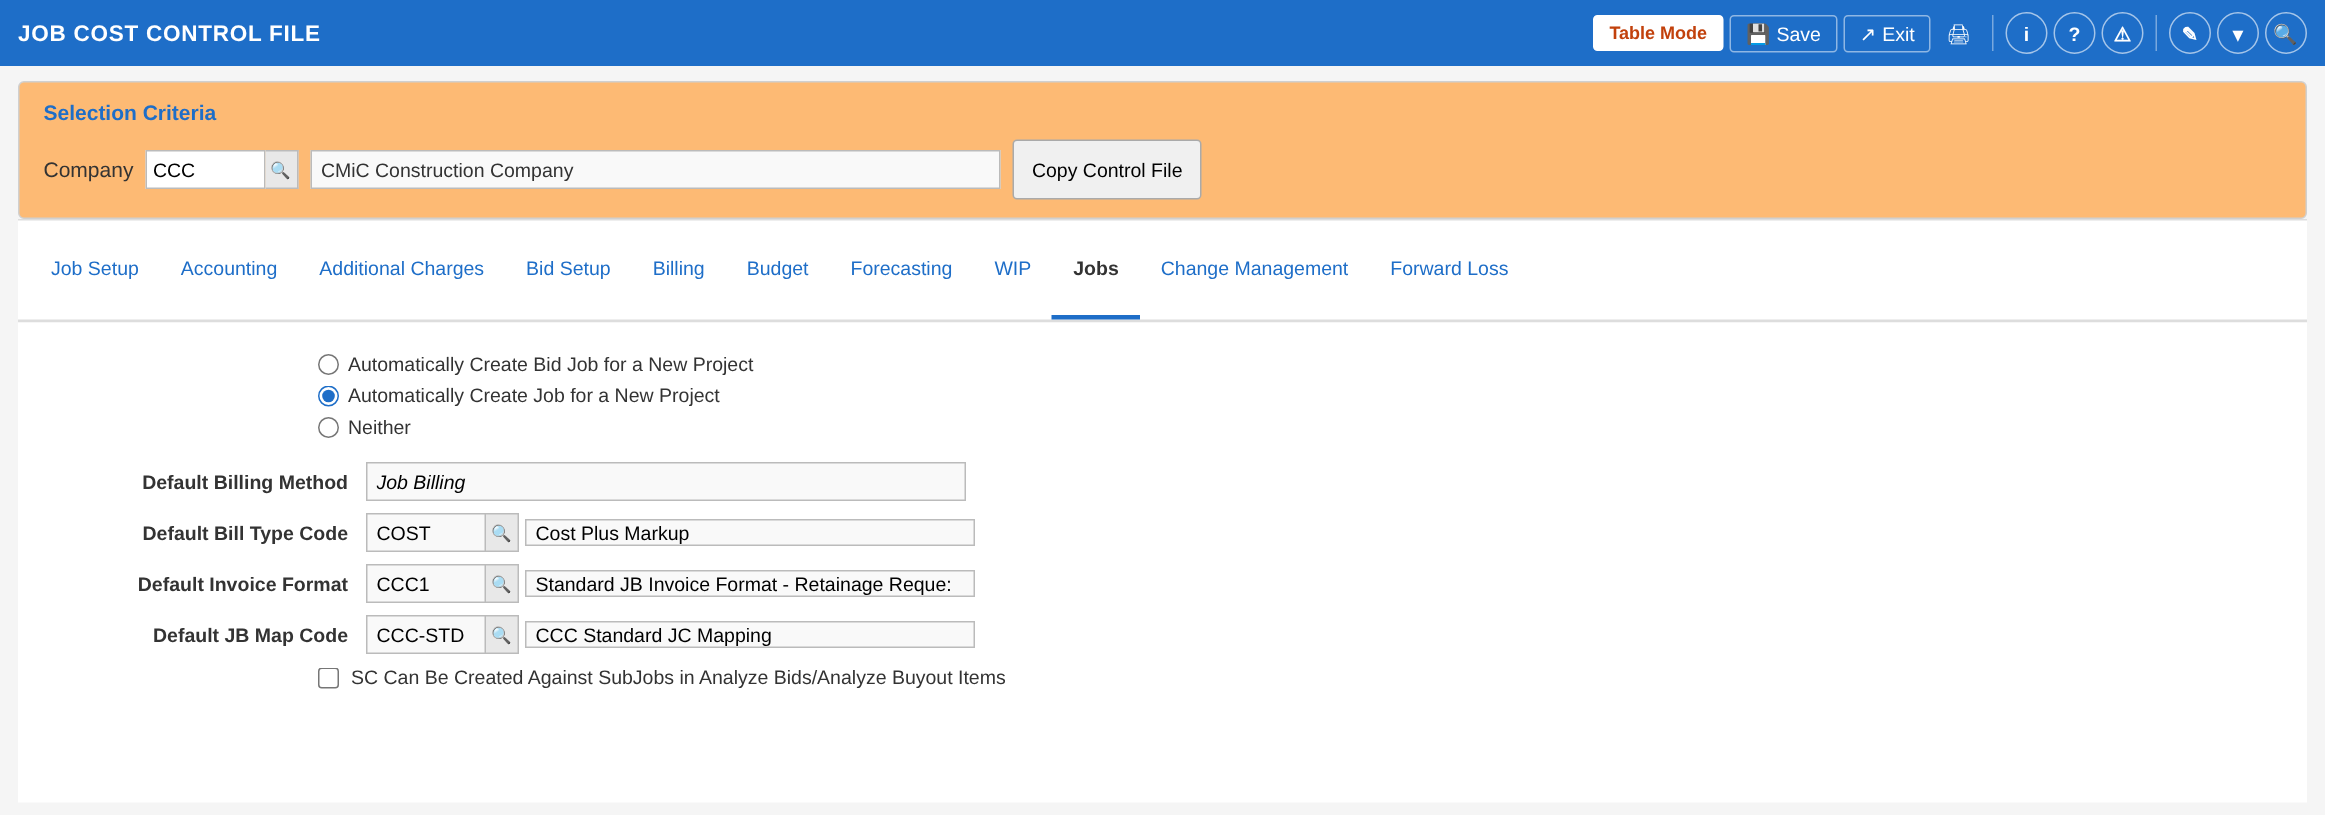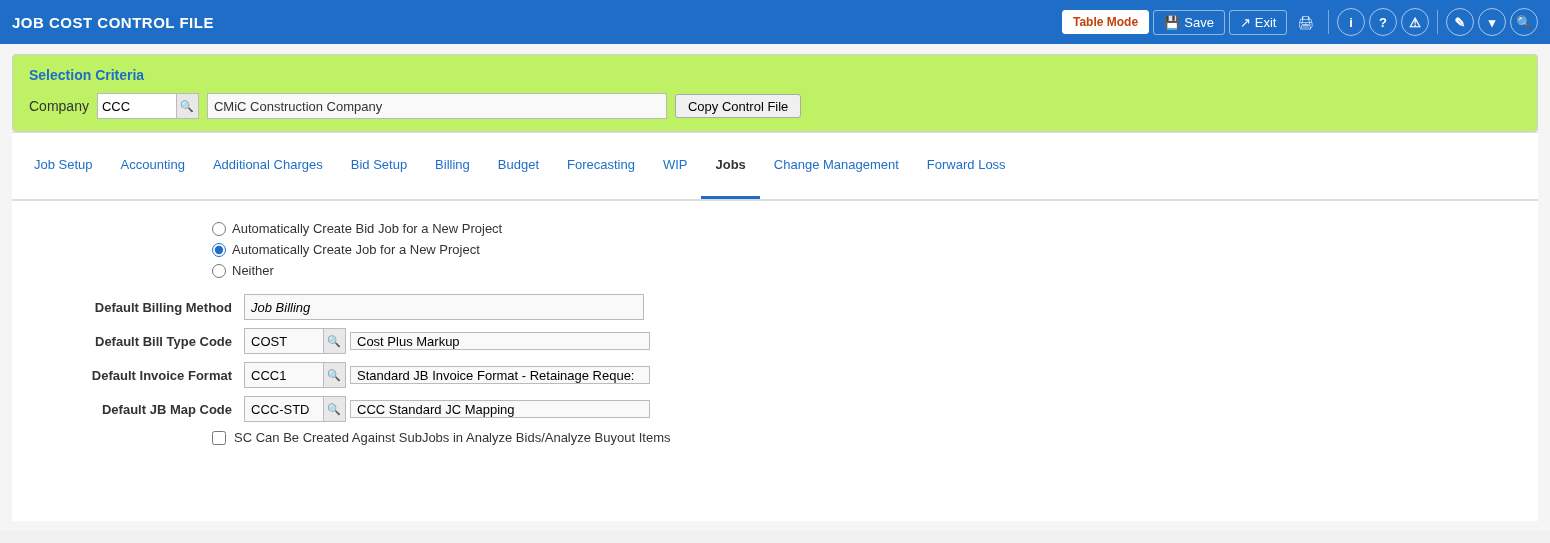--- a/index.html
+++ b/index.html
@@ -67,21 +67,21 @@
     }
 
     
     .main-content {
       background: #f5f5f5;
       padding: 10px 12px;
     }
 
     
     .selection-box {
-      background: #bef264;
+      background: #fdba74;
       border: 1px solid #d0d0d0;
       border-radius: 4px;
       padding: 12px 16px;
       margin-bottom: 0;
     }
     .selection-title {
       color: #1e6ec8;
       font-size: 14px;
       font-weight: bold;
       margin-bottom: 10px;
@@ -125,21 +125,21 @@
       justify-content: center;
       font-size: 11px;
     }
     .btn-copy {
       background: #f0f0f0;
       border: 1px solid #aaa;
       padding: 4px 12px;
       border-radius: 3px;
       cursor: pointer;
       font-size: 13px;
-      height: 24px;
+      height: 40px;
     }
     .input-with-search {
       display: flex;
       align-items: center;
       justify-content: center;
     }
 
     
     .tabs-bar {
       background: white;

